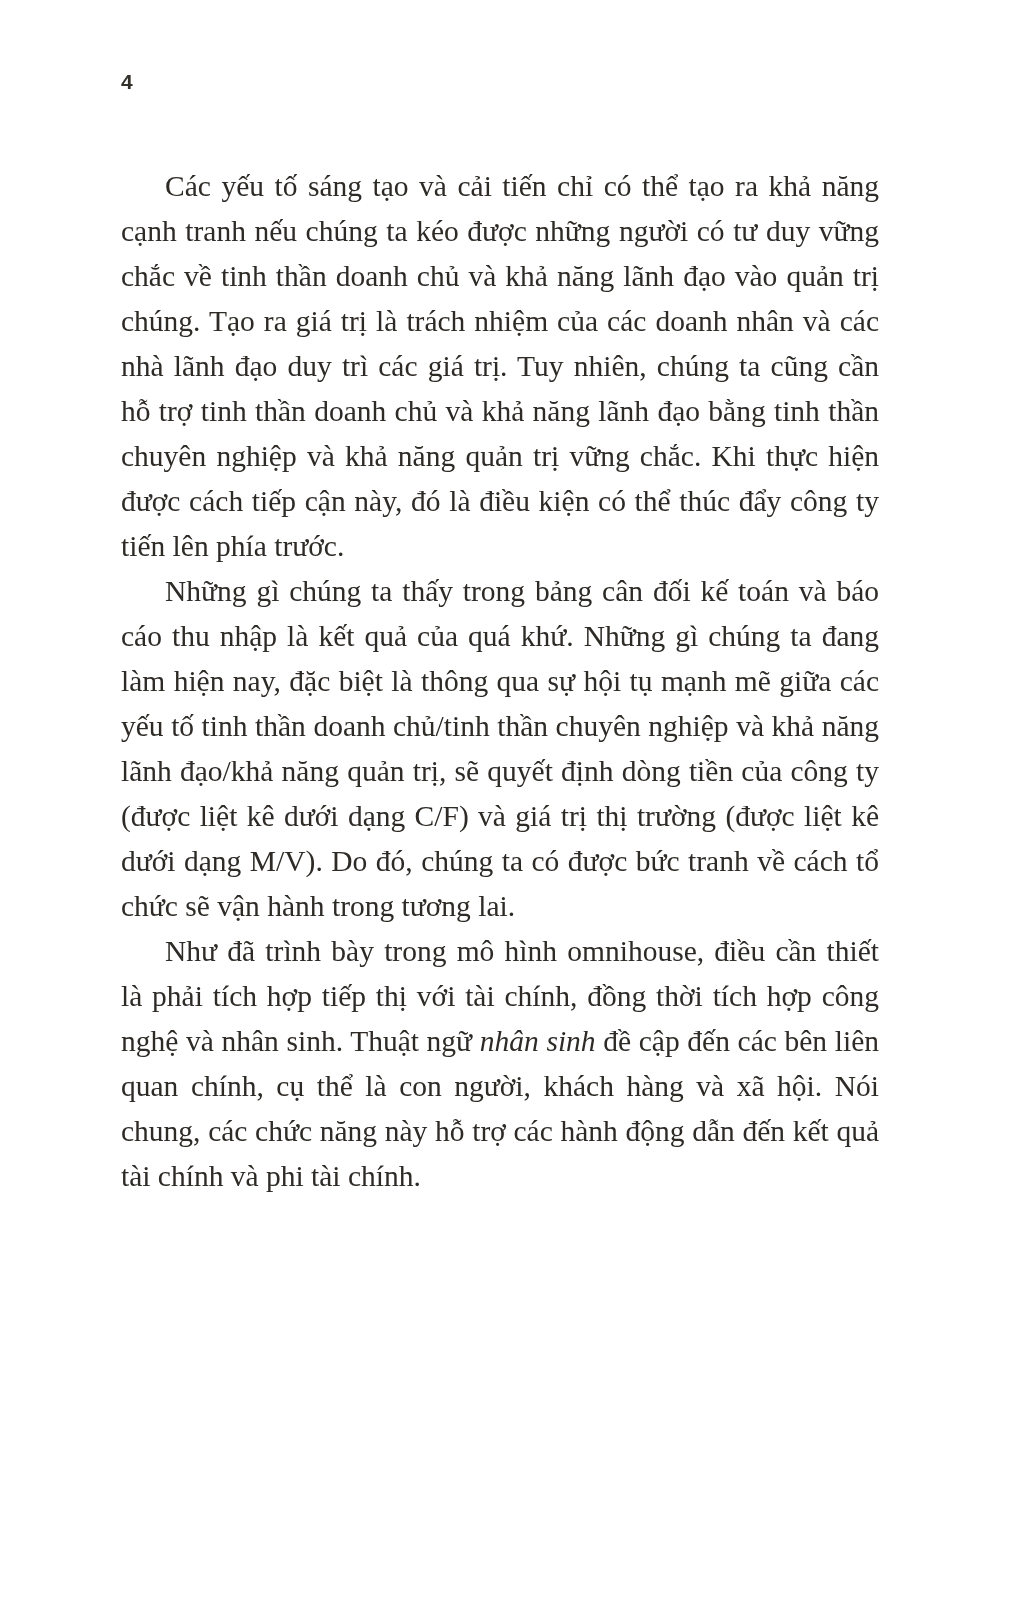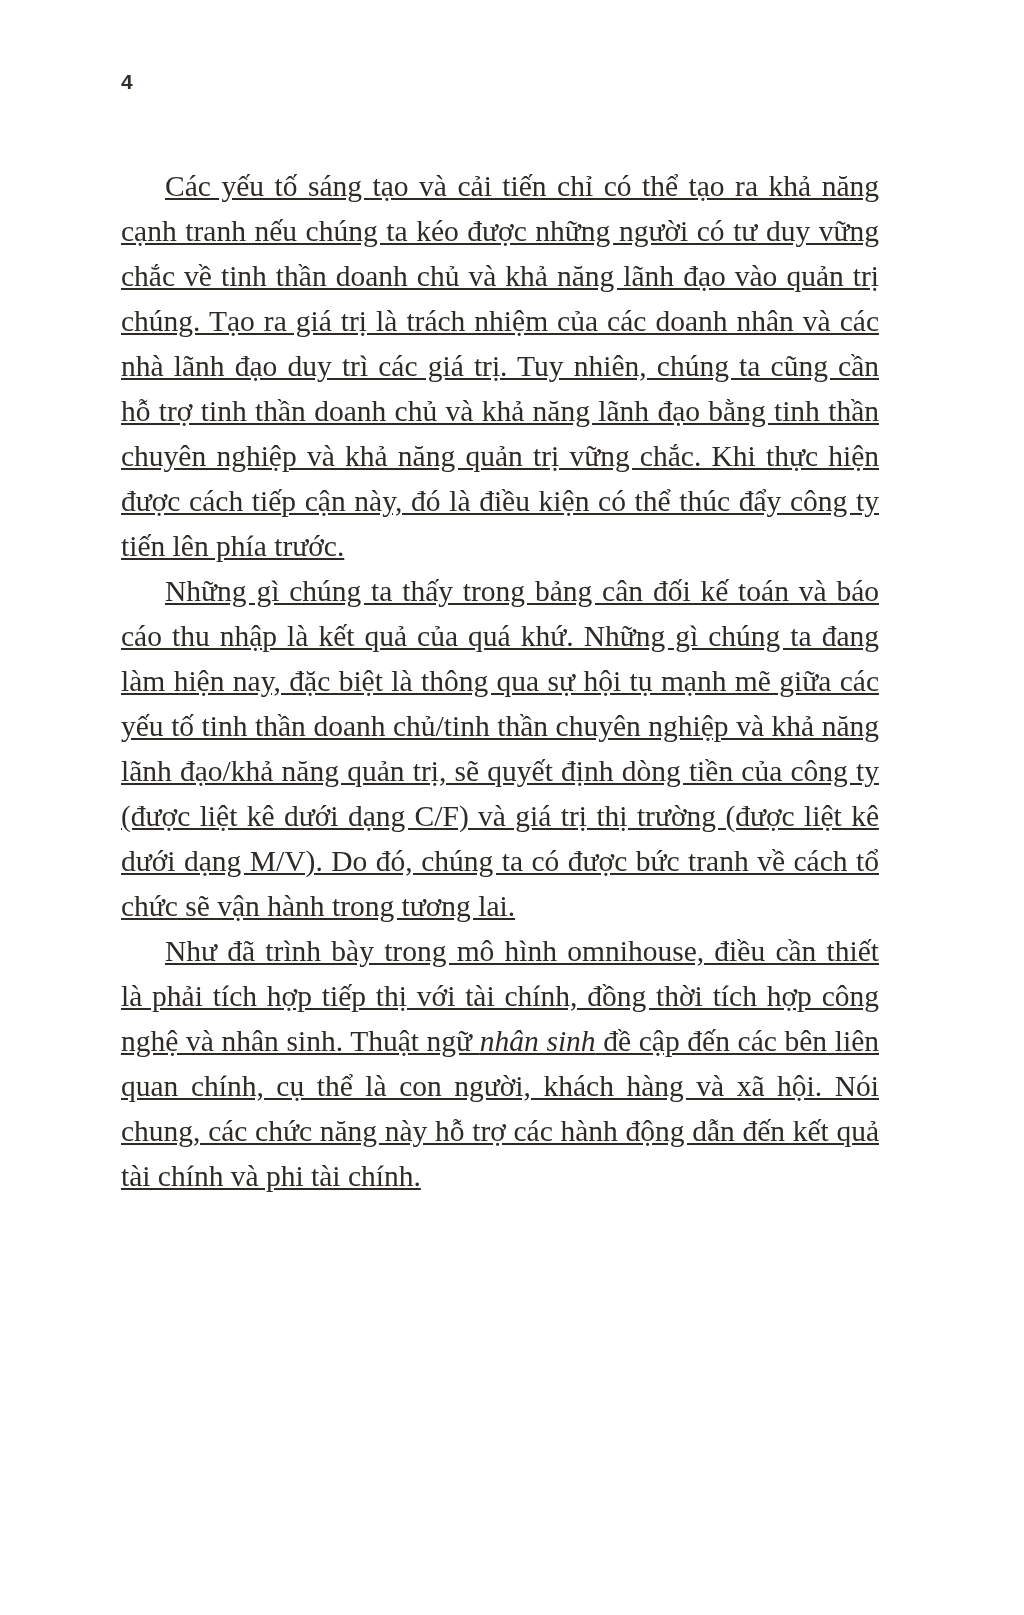--- a/index.html
+++ b/index.html
@@ -43,21 +43,20 @@
     line-height: 45px;
     text-align: justify;
     text-justify: inter-word;
   }
   .body-text p.para {
     margin: 0;
     padding: 0;
   }
   .body-text p.para.indent {
     text-indent: 44px;
-    text-decoration: underline;
   }
   .body-text em {
     font-style: italic;
   }
 </style>
 </head>
 <body>
 
 <div class="page">
 

